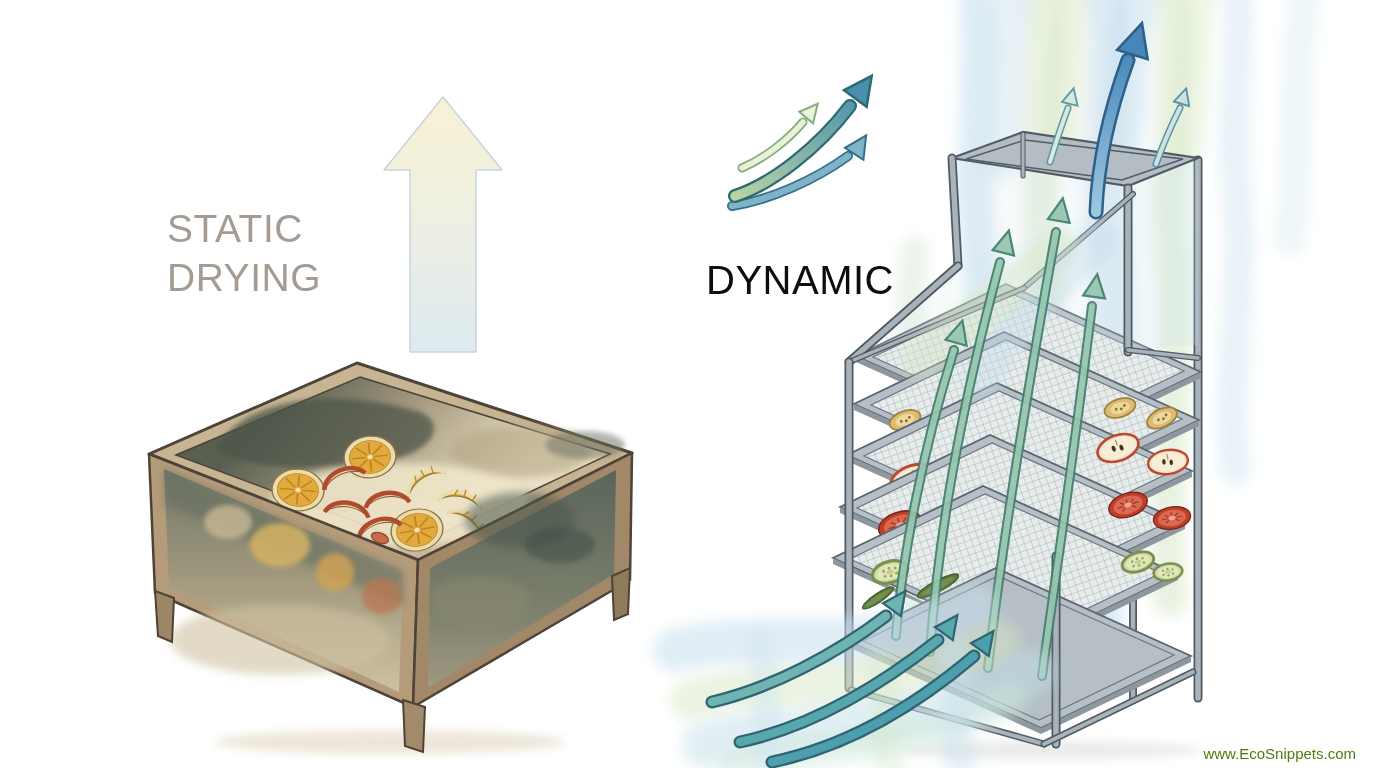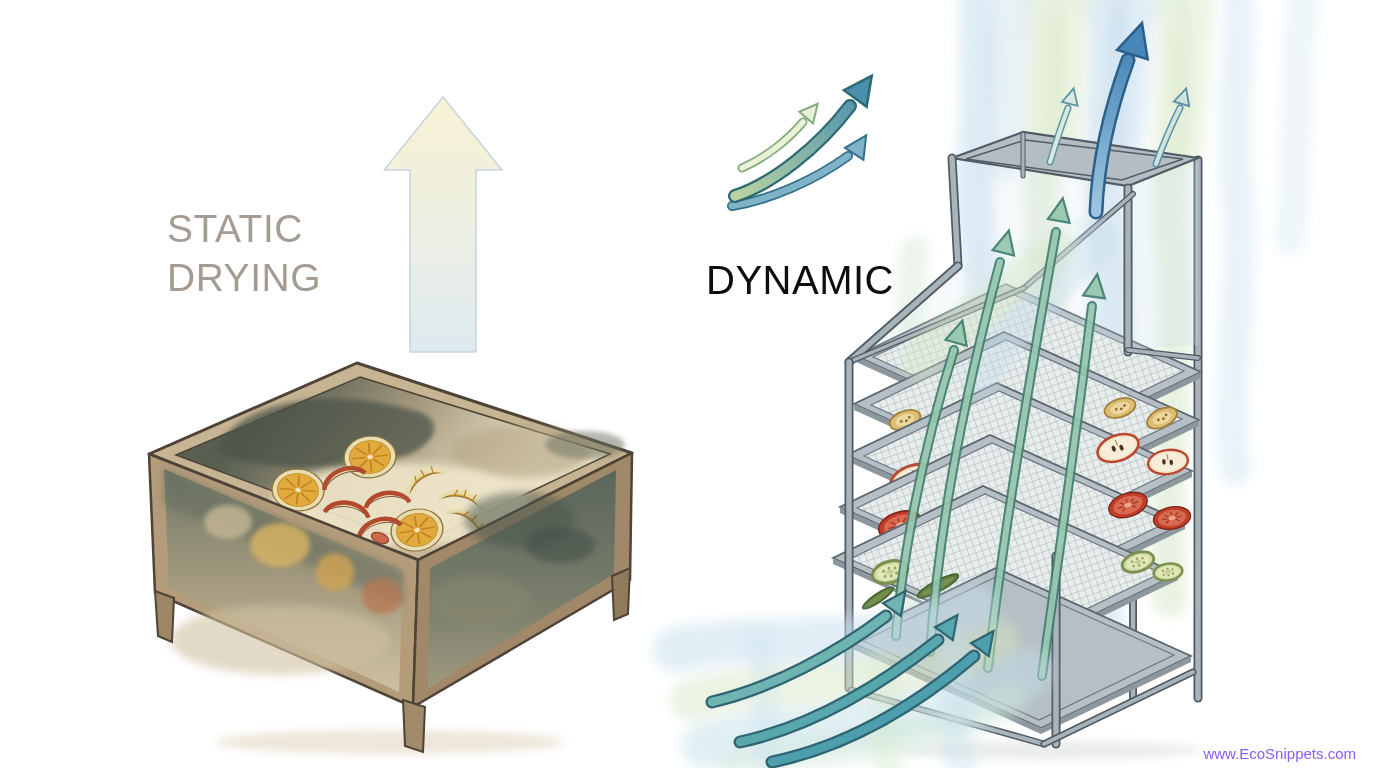--- a/index.html
+++ b/index.html
@@ -4,21 +4,21 @@
 <style>
   html,body{margin:0;padding:0;background:#e8e8e8;}
   .canvas{position:relative;width:1376px;height:768px;background:#ffffff;overflow:hidden;
           font-family:"Liberation Sans",sans-serif;}
   .canvas svg{position:absolute;left:0;top:0;}
   .label{position:absolute;font-weight:normal;}
   .label .line{display:block;}
   .label-static{left:167px;top:204px;font-size:39px;line-height:49px;letter-spacing:.5px;color:#a49b92;}
   .label-dynamic{left:655px;top:207px;width:290px;font-size:40px;line-height:50px;letter-spacing:.5px;
                  color:#0d0d0d;text-align:center;margin-top:48px;}
-  .watermark{position:absolute;top:745px;right:20px;font-size:15px;color:#8b5cf6;text-align:center;}
+  .watermark{position:absolute;top:745px;right:20px;font-size:15px;color:#4d7c0f;text-align:center;}
 </style>
 </head>
 <body>
 
 <div class="canvas">
 
 <svg width="1376" height="768" viewBox="0 0 1376 768">
 <defs>
   <linearGradient id="gStatic" gradientUnits="userSpaceOnUse" x1="443" y1="95" x2="443" y2="352">
     <stop offset="0" stop-color="#f8f1d2"></stop>

